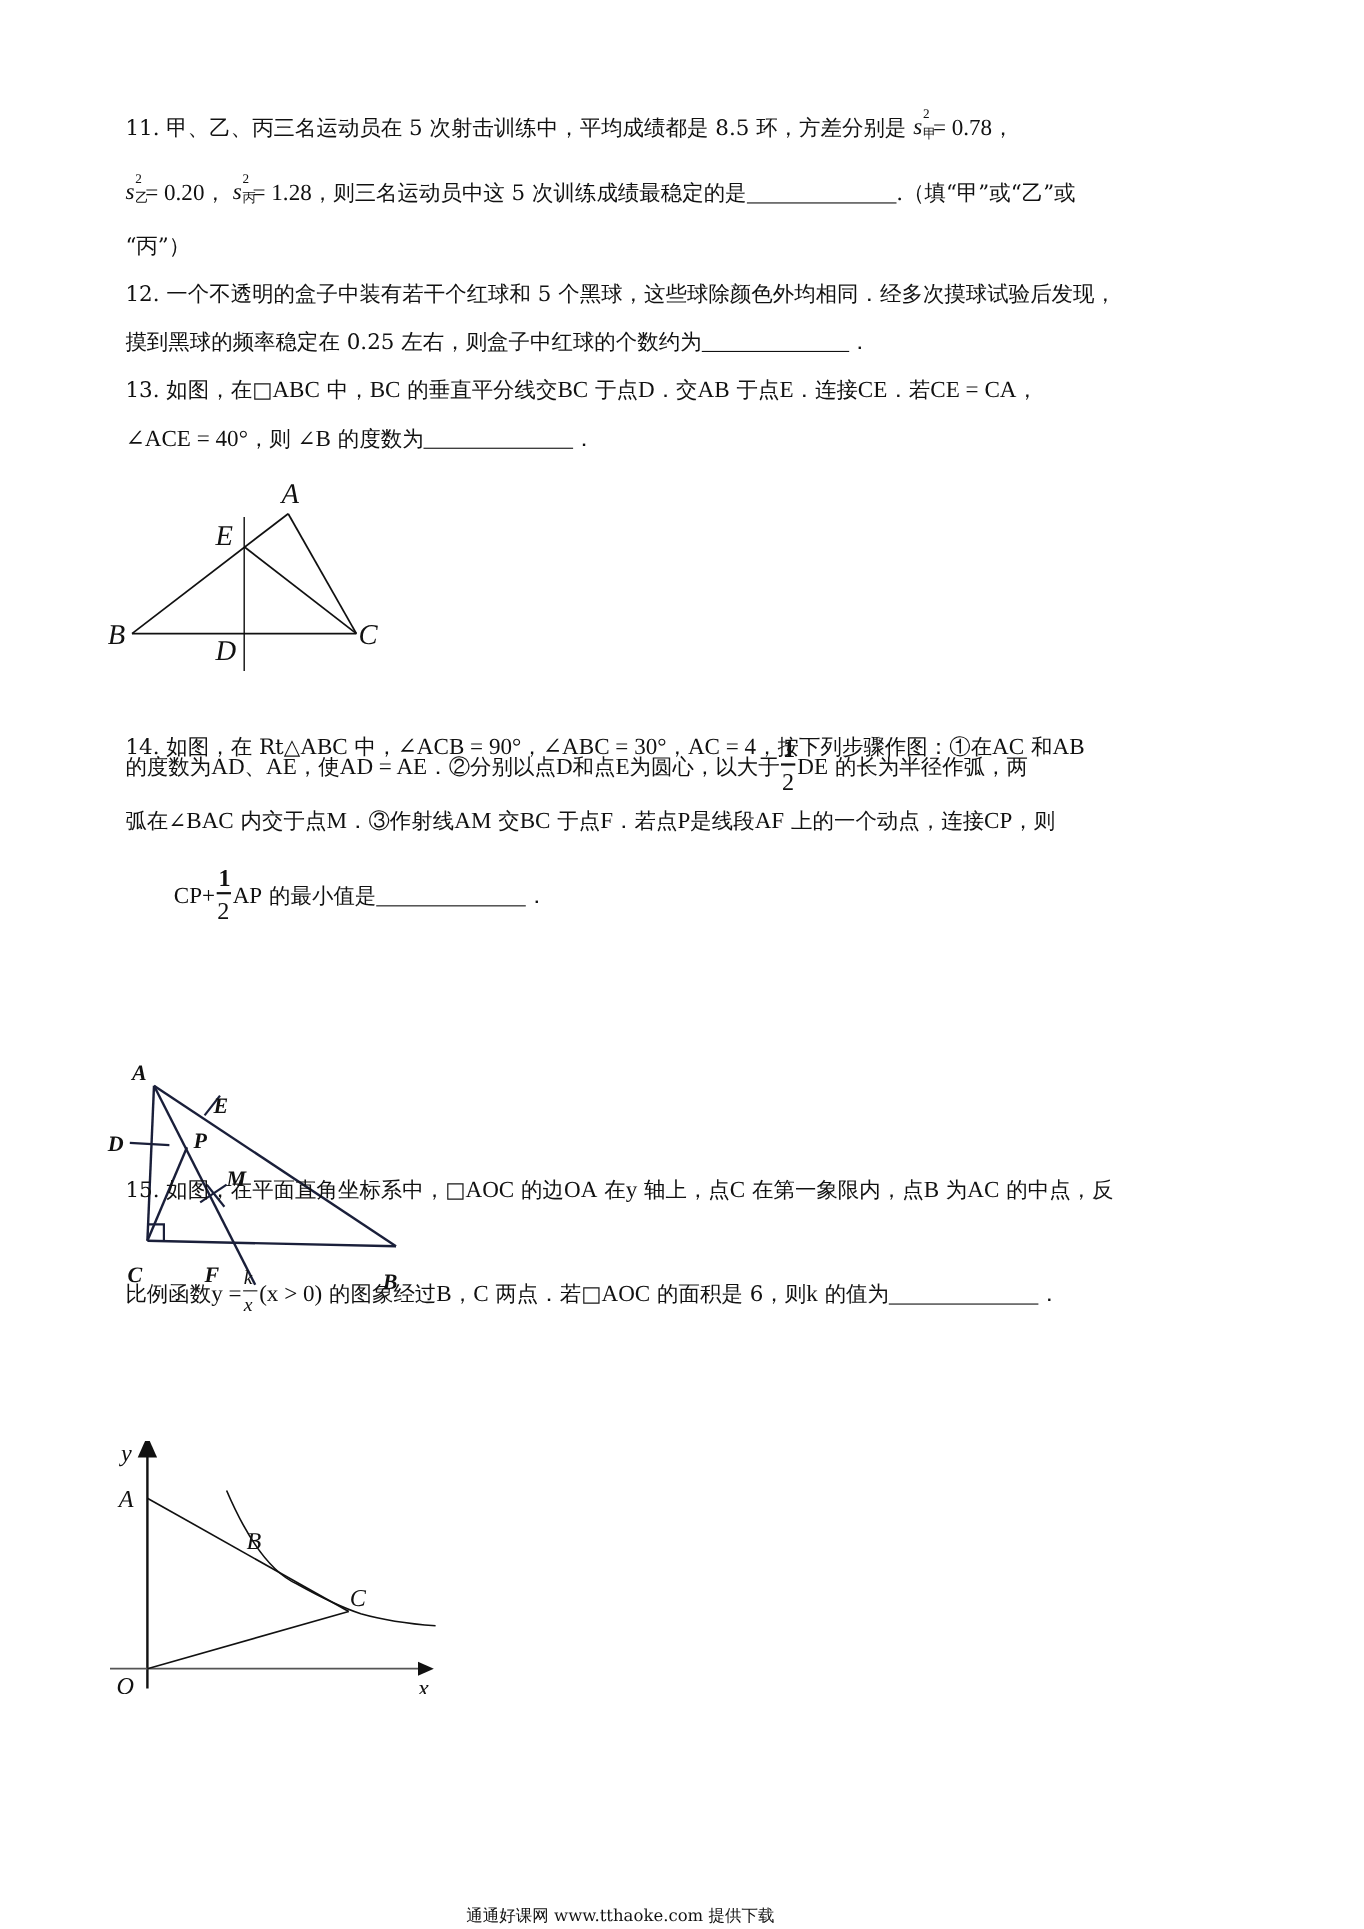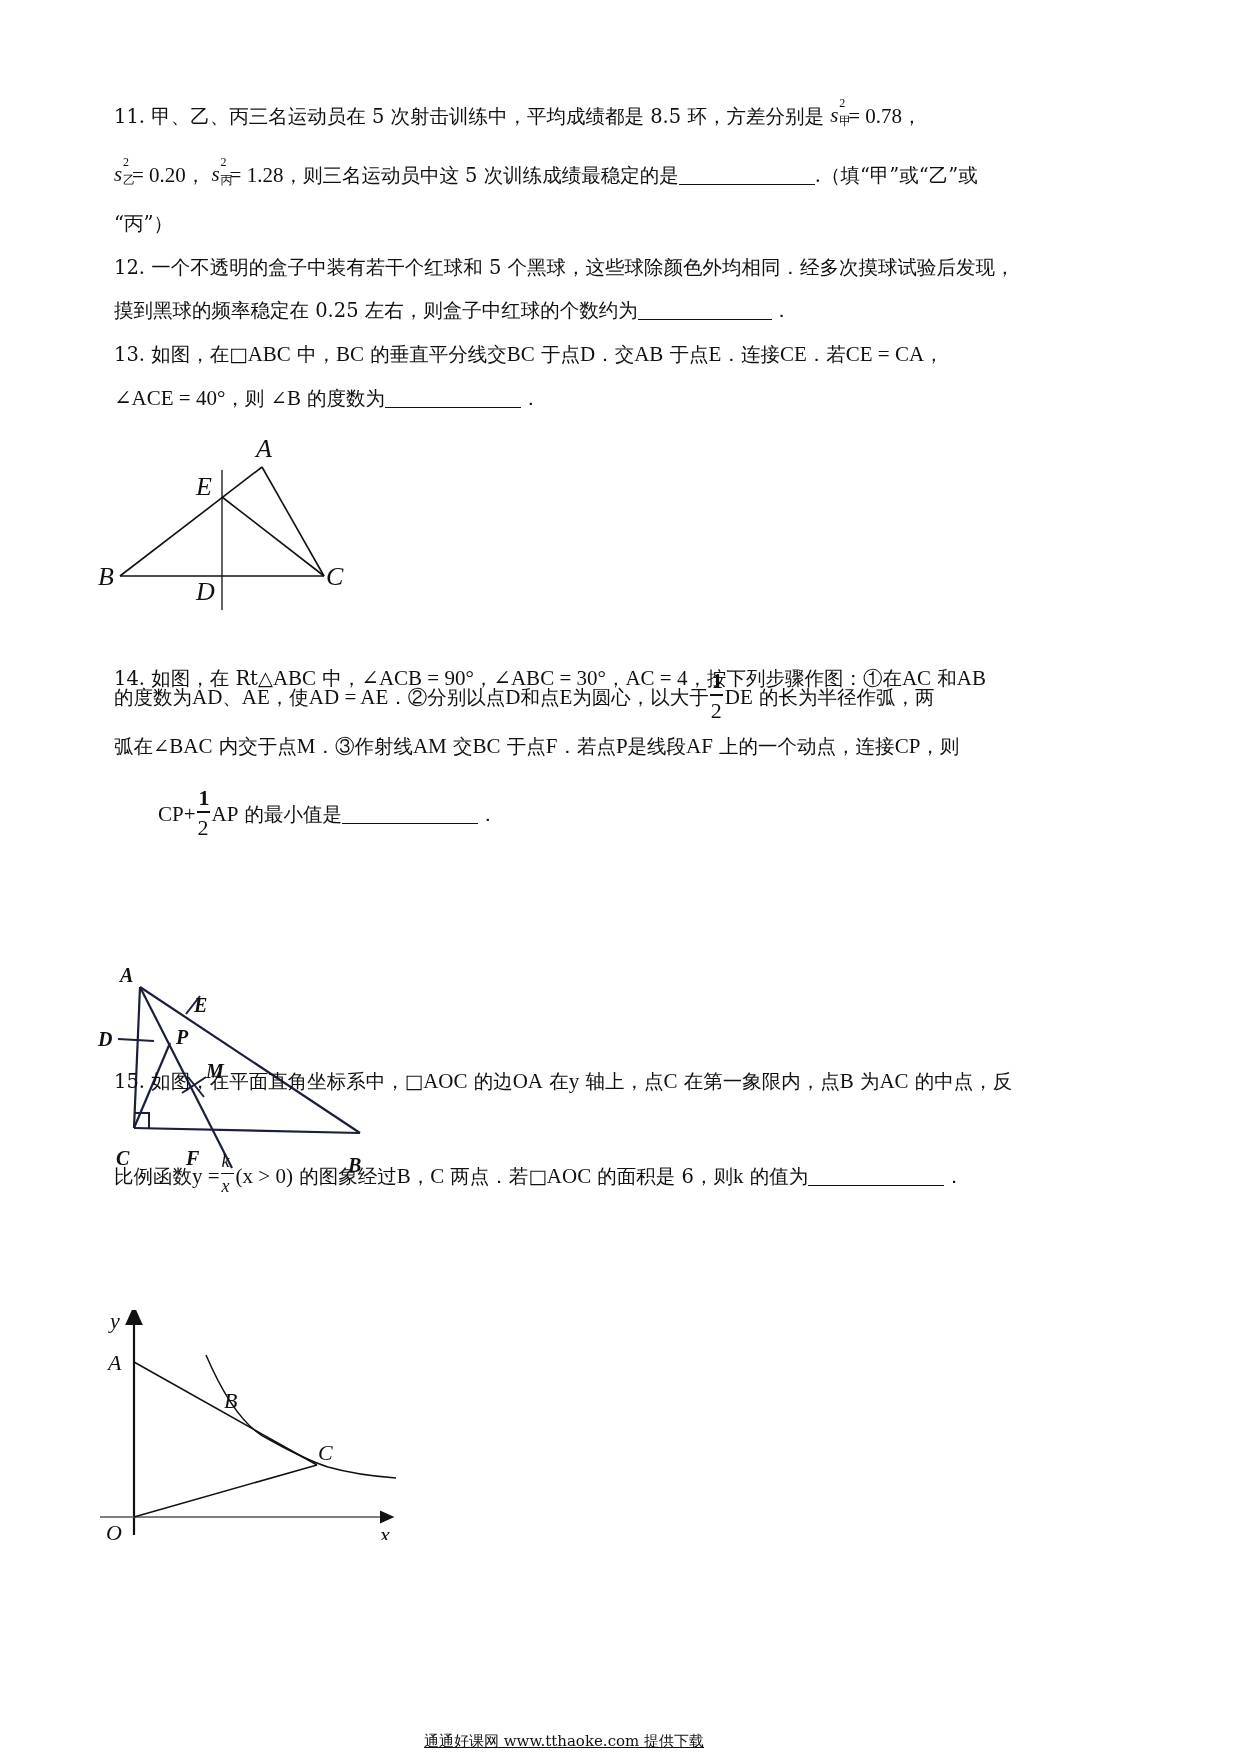--- a/index.html
+++ b/index.html
@@ -16,21 +16,21 @@
   .frac { display: inline-block; position: relative; width: 16px; height: 20px; vertical-align: -2px; }
   .frac .num { position: absolute; left: 3px; top: -16px; font-size: 22px; font-family: "Liberation Serif", serif; font-weight: bold; }
   .frac .bar { position: absolute; left: 1px; top: 8px; width: 13px; height: 2px; background: #111; }
   .frac .den { position: absolute; left: 2px; top: 14px; font-size: 22px; font-family: "Liberation Serif", serif; }
   .fracx .num { font-style: italic; font-weight: normal; font-size: 18px; top: -13px; left: 2px; }
   .fracx .den { font-style: italic; font-size: 18px; top: 12px; left: 2px; }
   .fracx .bar { height: 1.3px; top: 8px; }
   svg { position: absolute; }
   svg text { font-family: "Liberation Serif", "DejaVu Serif", serif; font-style: italic; fill: #111; }
   .footer { position: absolute; left: 0; width: 1128px; top: 1732px; text-align: center;
-            font-size: 15px; font-family: "DejaVu Serif", serif; text-decoration: underline; }
+            font-size: 15px; font-family: "DejaVu Serif", serif; }
 </style>
 </head>
 <body>
 
 <div class="line" style="top:105px;">
   <span>11. 甲、乙、丙三名运动员在 5 次射击训练中，平均成绩都是 8.5 环，方差分别是 </span><span class="sup2"><span class="s">s</span><span class="e">2</span><span class="b">甲</span></span><span class="n">= 0.78</span><span>，</span>
 </div>
 <div class="line" style="top:164px;">
   <span class="sup2"><span class="s">s</span><span class="e">2</span><span class="b">乙</span></span><span class="n">= 0.20</span><span>，</span>
   <span class="sup2"><span class="s">s</span><span class="e">2</span><span class="b">丙</span></span><span class="n">= 1.28</span><span>，则三名运动员中这 5 次训练成绩最稳定的是</span><span class="blank" style="width:136px;"></span><span>.（填“甲”或“乙”或</span>

